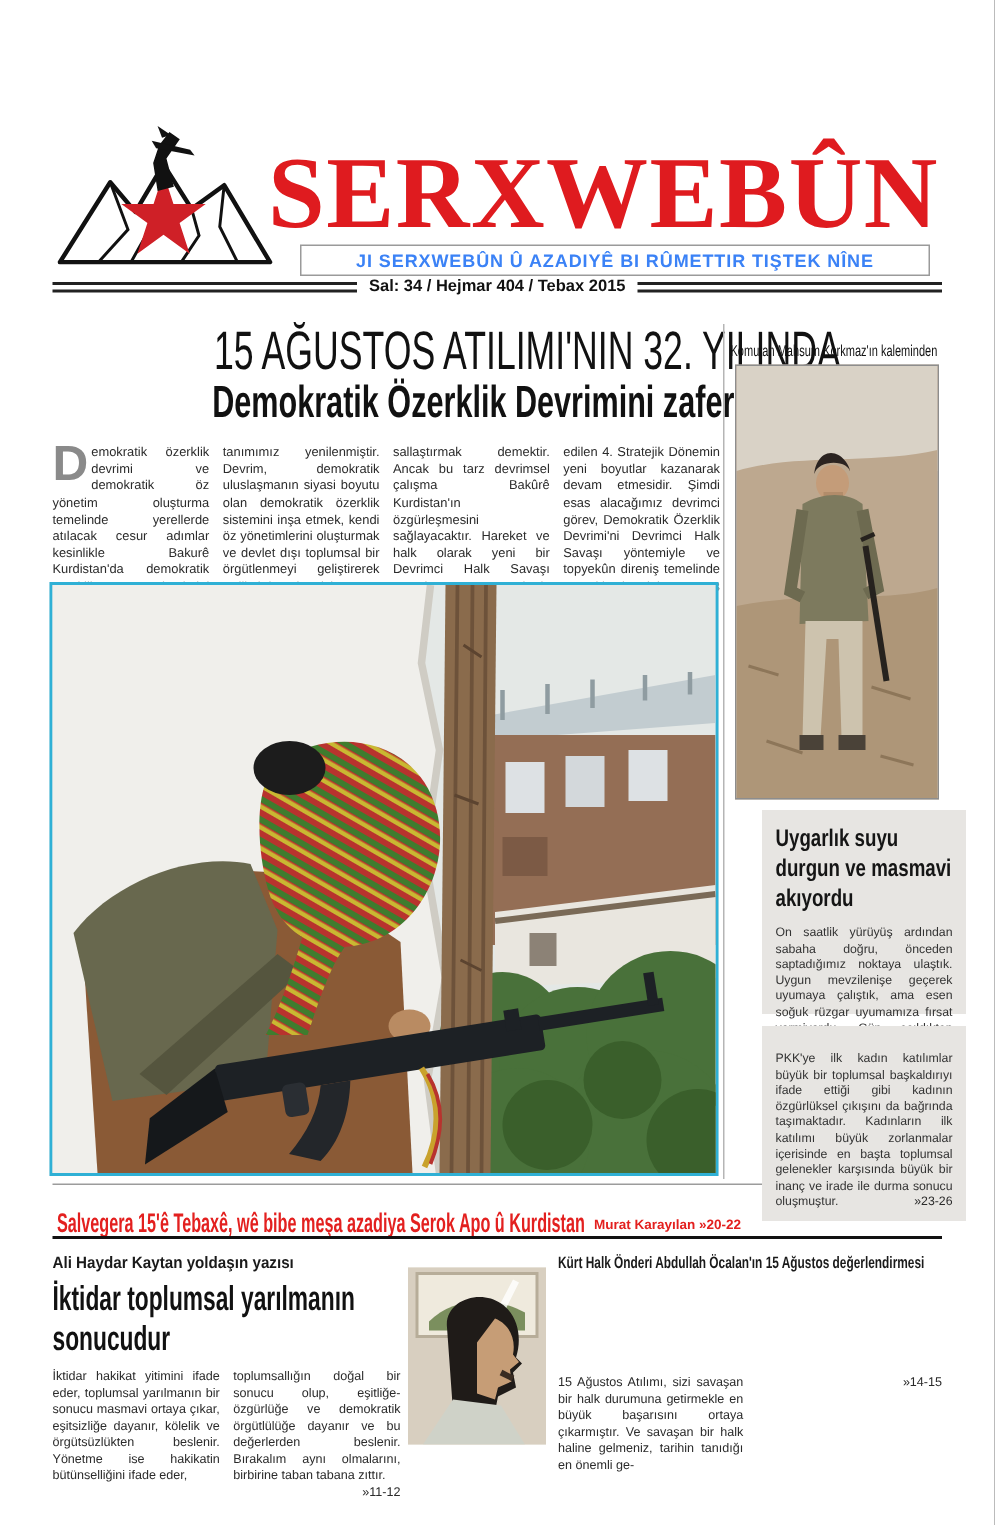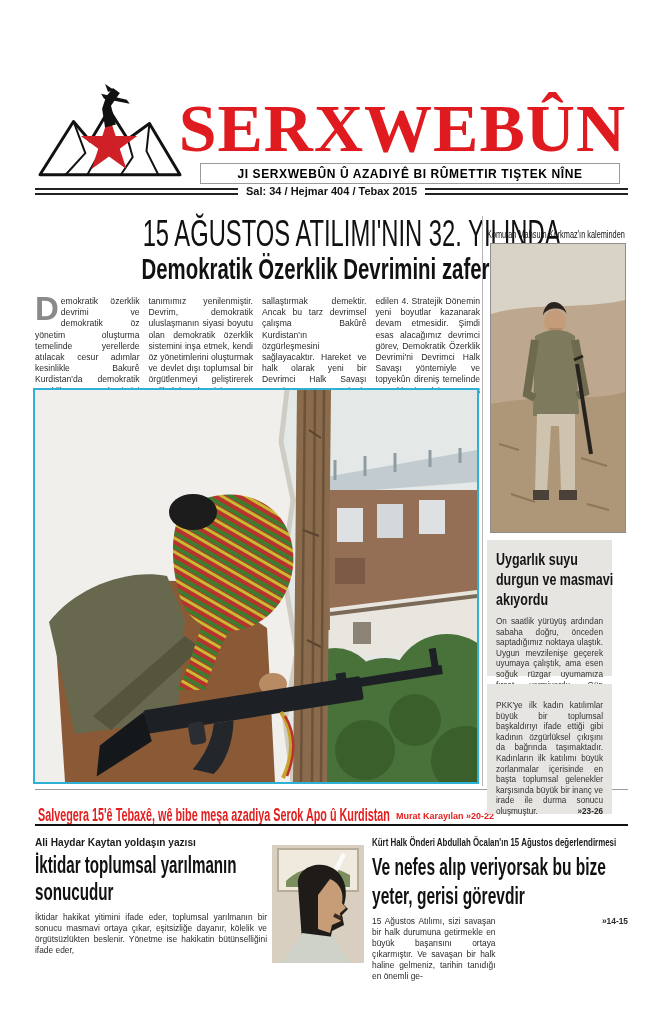--- a/index.html
+++ b/index.html
@@ -18,21 +18,21 @@
     font-family:"Liberation Serif", serif; font-weight:bold;
     font-size:68px; line-height:84px; text-align:right; letter-spacing:1px;
     white-space:nowrap;
   }
   .tagline-box {
     left:200px; top:163px; width:420px; height:21px;
     border:1px solid #9a9a9a; background:#fff;
     display:flex; align-items:center; justify-content:center;
   }
   .tagline-box span {
-    font-weight:bold; font-size:12px; letter-spacing:.6px; color:#000000;
+    font-weight:bold; font-size:12px; letter-spacing:.6px; color:#3b82f6;
     white-space:nowrap;
   }
   .issue-row {
     left:35px; top:185px; width:593px; height:12px;
     display:flex; align-items:center; gap:8px;
   }
   .rule-double { flex:1; height:7px; border-top:2px solid #222; border-bottom:2px solid #222; }
   .issue-text { font-weight:bold; font-size:11px; color:#111; white-space:nowrap; }
 
   
@@ -53,21 +53,21 @@
     left:35px; top:296px; width:445px; height:92px;
     display:flex; gap:9px;
   }
   .lead-col {
     flex:1; font-size:8.6px; line-height:11.2px; text-align:justify; color:#2b2b2b;
   }
   .dropcap {
     float:left; font-size:33px; line-height:26px; font-weight:bold;
     color:#8a8a8a; padding-right:2px;
   }
-  .pref { float:right; font-weight:bold; color:#2b2b2b; }
+  .pref { float:right; font-weight:normal; color:#2b2b2b; }
 
   
   .vdiv { left:482px; top:216px; width:1px; height:570px; background:#b5b5b5; }
 
   
   .main-photo {
     left:33px; top:388px; width:446px; height:396px;
     border:2px solid #2fb0d5; background:#e8eae8;
   }
   .main-photo svg { display:block; width:100%; height:100%; }
@@ -92,21 +92,21 @@
     left:487px; top:228px; width:141px; font-weight:normal; font-size:10.5px;
     color:#111; white-space:nowrap;
   }
   .sb-kicker > span { display:inline-block; transform:scaleX(.70); transform-origin:left; }
   .sb-photo {
     left:490px; top:243px; width:136px; height:290px;
     border:1px solid #8d8d8d; background:#cbb9a8;
   }
   .sb-photo svg { display:block; width:100%; height:100%; }
   .sb-box {
-    left:487px; width:125px; background:#e7e5e2; padding:10px 9px 8px 9px;
+    left:508px; width:136px; background:#e7e5e2; padding:10px 9px 8px 9px;
   }
   .sb-box-1 { top:540px; height:136px; }
   .sb-box-2 { top:684px; height:130px; }
   .sb-head { font-weight:bold; font-size:16px; line-height:20px; color:#151515; }
   .sb-head > span { display:inline-block; width:158px; transform:scaleX(.78); transform-origin:left; }
   .sb-text {
     margin-top:7px; font-size:8.2px; line-height:10.6px; text-align:justify; color:#333;
   }
 
   
@@ -312,42 +312,43 @@
   <div class="abs bl-kicker">
     <span>Ali Haydar Kaytan yoldaşın yazısı</span>
   </div>
   <div class="abs bl-head">
     <span>İktidar toplumsal yarılmanın sonucudur</span>
   </div>
   <div class="abs bl-cols">
     <div class="bl-col">
       <span>İktidar hakikat yitimini ifade eder, toplumsal yarılmanın bir sonucu masmavi ortaya çıkar, eşitsizliğe dayanır, kölelik ve örgütsüzlükten beslenir. Yönetme ise hakikatin bütünselliğini ifade eder,</span>
     </div>
+    <div class="bl-col">
+      <span>toplumsallığın doğal bir sonucu olup, eşitliğe-özgürlüğe ve demokratik örgütlülüğe dayanır ve bu değerlerden beslenir. Bırakalım aynı olmalarını, birbirine taban tabana zıttır.</span>
+      <span class="pref">»11-12</span>
+    </div>
   </div>
 
   <div class="abs ocalan-photo">
     <svg viewBox="0 0 92 118" preserveAspectRatio="none">
       <rect width="92" height="118" fill="#d8cfc0"></rect>
       <rect x="6" y="4" width="80" height="42" fill="#efeadd" stroke="#b7ad99" stroke-width="2"></rect>
       <path d="M14,36 C30,20 56,18 78,30 L78,42 L14,42 Z" fill="#7b8f5e"></path>
       <path d="M74,10 L56,46 L50,46 L70,8 Z" fill="#fff" opacity=".8"></path>
 
       <path d="M26,40 C24,22 48,14 62,24 C74,32 76,48 72,60 L76,64 L70,70 L72,80 L60,86 L58,96 L30,96 Z" fill="#1f1b18"></path>
       <path d="M58,34 C68,38 72,48 70,58 L74,63 L68,68 L69,76 L60,80 L58,88 L46,84 L46,50 Z" fill="#c69d76"></path>
       <path d="M62,70 L70,74" stroke="#3a2c22" stroke-width="4"></path>
       <path d="M10,118 L30,88 L62,92 L78,118 Z" fill="#cfd2c8"></path>
     </svg>
   </div>
 
   <div class="abs br-kicker">
     <span>Kürt Halk Önderi Abdullah Öcalan'ın 15 Ağustos değerlendirmesi</span>
   </div>
-  <div class="abs br-head">
-    <span>Ve nefes alıp veriyorsak bu bize yeter, gerisi görevdir</span>
-  </div>
   <div class="abs br-cols">
     <div class="br-col">
       <span>15 Ağustos Atılımı, sizi savaşan bir halk durumuna getirmekle en büyük başarısını ortaya çıkarmıştır. Ve savaşan bir halk haline gelmeniz, tarihin tanıdığı en önemli ge-</span>
     </div>
     <div class="br-col">
       <span class="pref">»14-15</span>
     </div>
   </div>
 
 </div>

